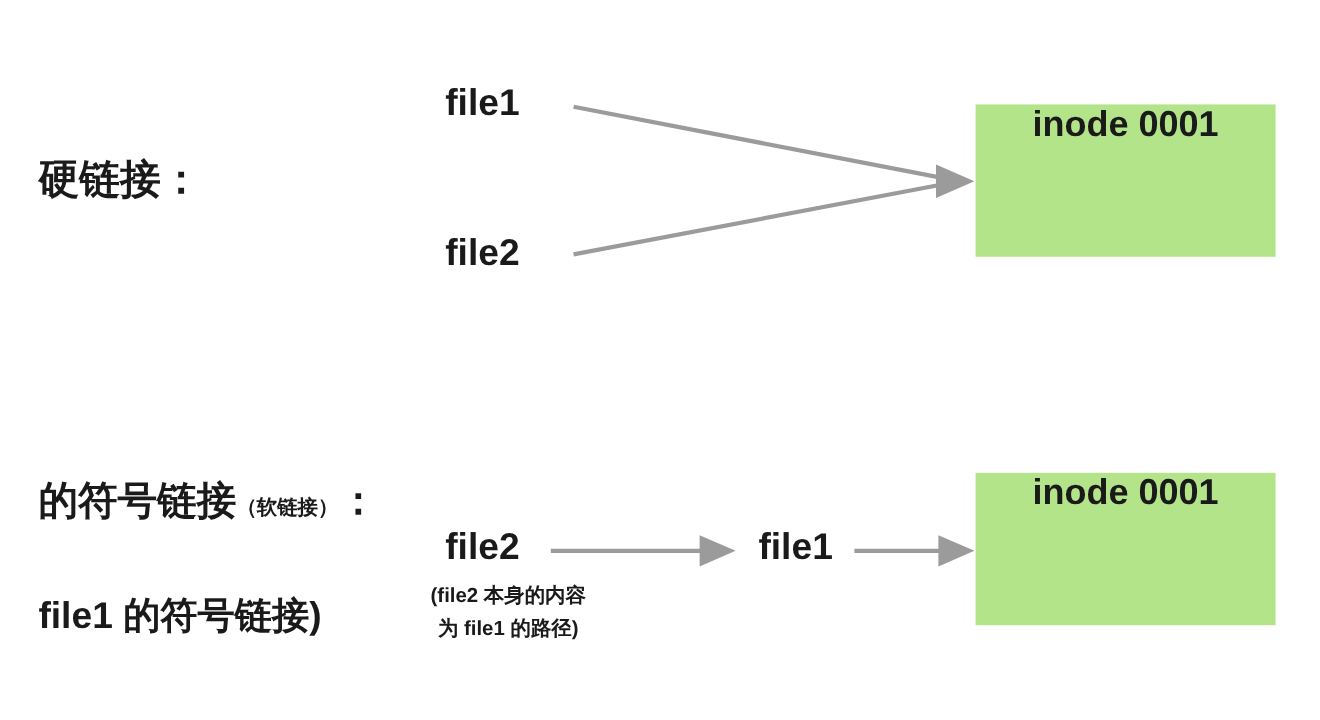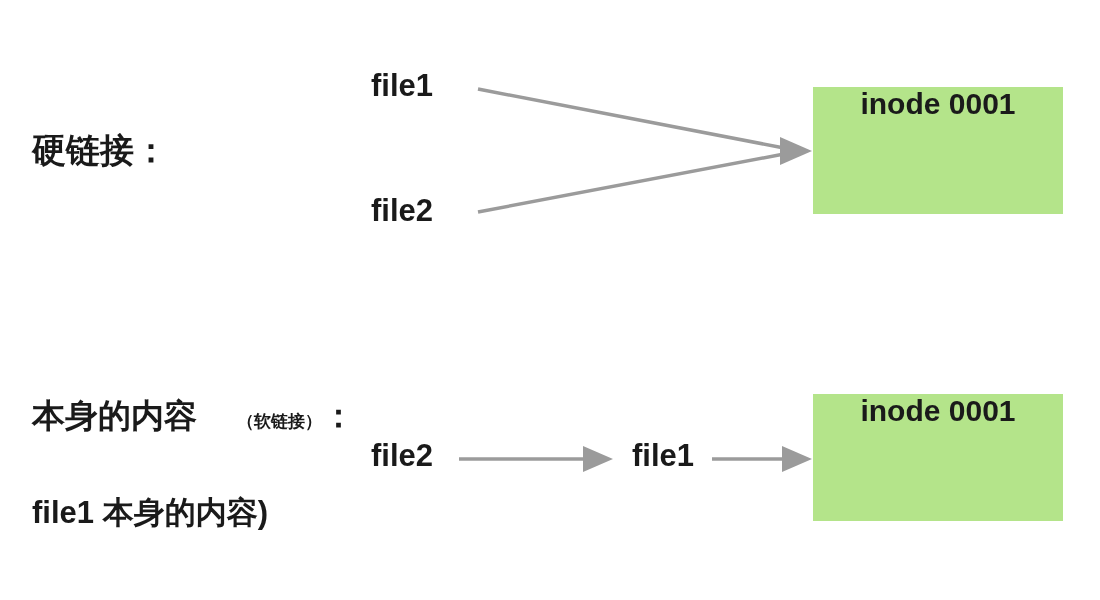--- a/index.html
+++ b/index.html
@@ -30,26 +30,24 @@
   }
   .arrow-head {
     fill: var(--c-arrow, #9b9b9b);
     stroke: none;
   }
   .section-label {
     font-size: 34px;
     font-weight: 700;
     line-height: 1.15;
     white-space: nowrap;
-    font-family: Liberation Serif, serif;
   }
   .section-label .small-paren {
     font-size: 17px;
     font-weight: 700;
-    margin-left: 40px;
   }
   .file-label {
     font-size: 31px;
     font-weight: 700;
     line-height: 1.1;
     white-space: nowrap;
   }
   .inode-box {
     width: 250px;
     height: 127px;
@@ -98,28 +96,32 @@
 
   <div class="abs file-label" style="left:371px; top:69px;">file1</div>
 
   <div class="abs file-label" style="left:371px; top:194px;">file2</div>
 
   <div class="abs inode-box" style="left:813px; top:87px;">
     <span>inode 0001</span>
   </div>
 
   <div class="abs section-label" style="left:32px; top:398px; font-size:33px;">
-    <span>本身的内容</span><span class="small-paren">（软链接）</span><span>：</span>
+    <span>的符号链接</span><span class="small-paren">（软链接）</span><span>：</span>
   </div>
 
 
-  <div class="abs sub-label-line" style="left:32px; top:495px;">file1 本身的内容)</div>
+  <div class="abs sub-label-line" style="left:32px; top:495px;">file1 的符号链接)</div>
 
   <div class="abs file-label" style="left:371px; top:439px;">file2</div>
 
+  <div class="abs note" style="left:326px; top:483px;">
+    <div>(file2 本身的内容</div>
+    <div>为 file1 的路径)</div>
+  </div>
 
   <div class="abs file-label" style="left:632px; top:439px;">file1</div>
 
   <div class="abs inode-box" style="left:813px; top:394px;">
     <span>inode 0001</span>
   </div>
 
 </div>
 
 </body></html>

